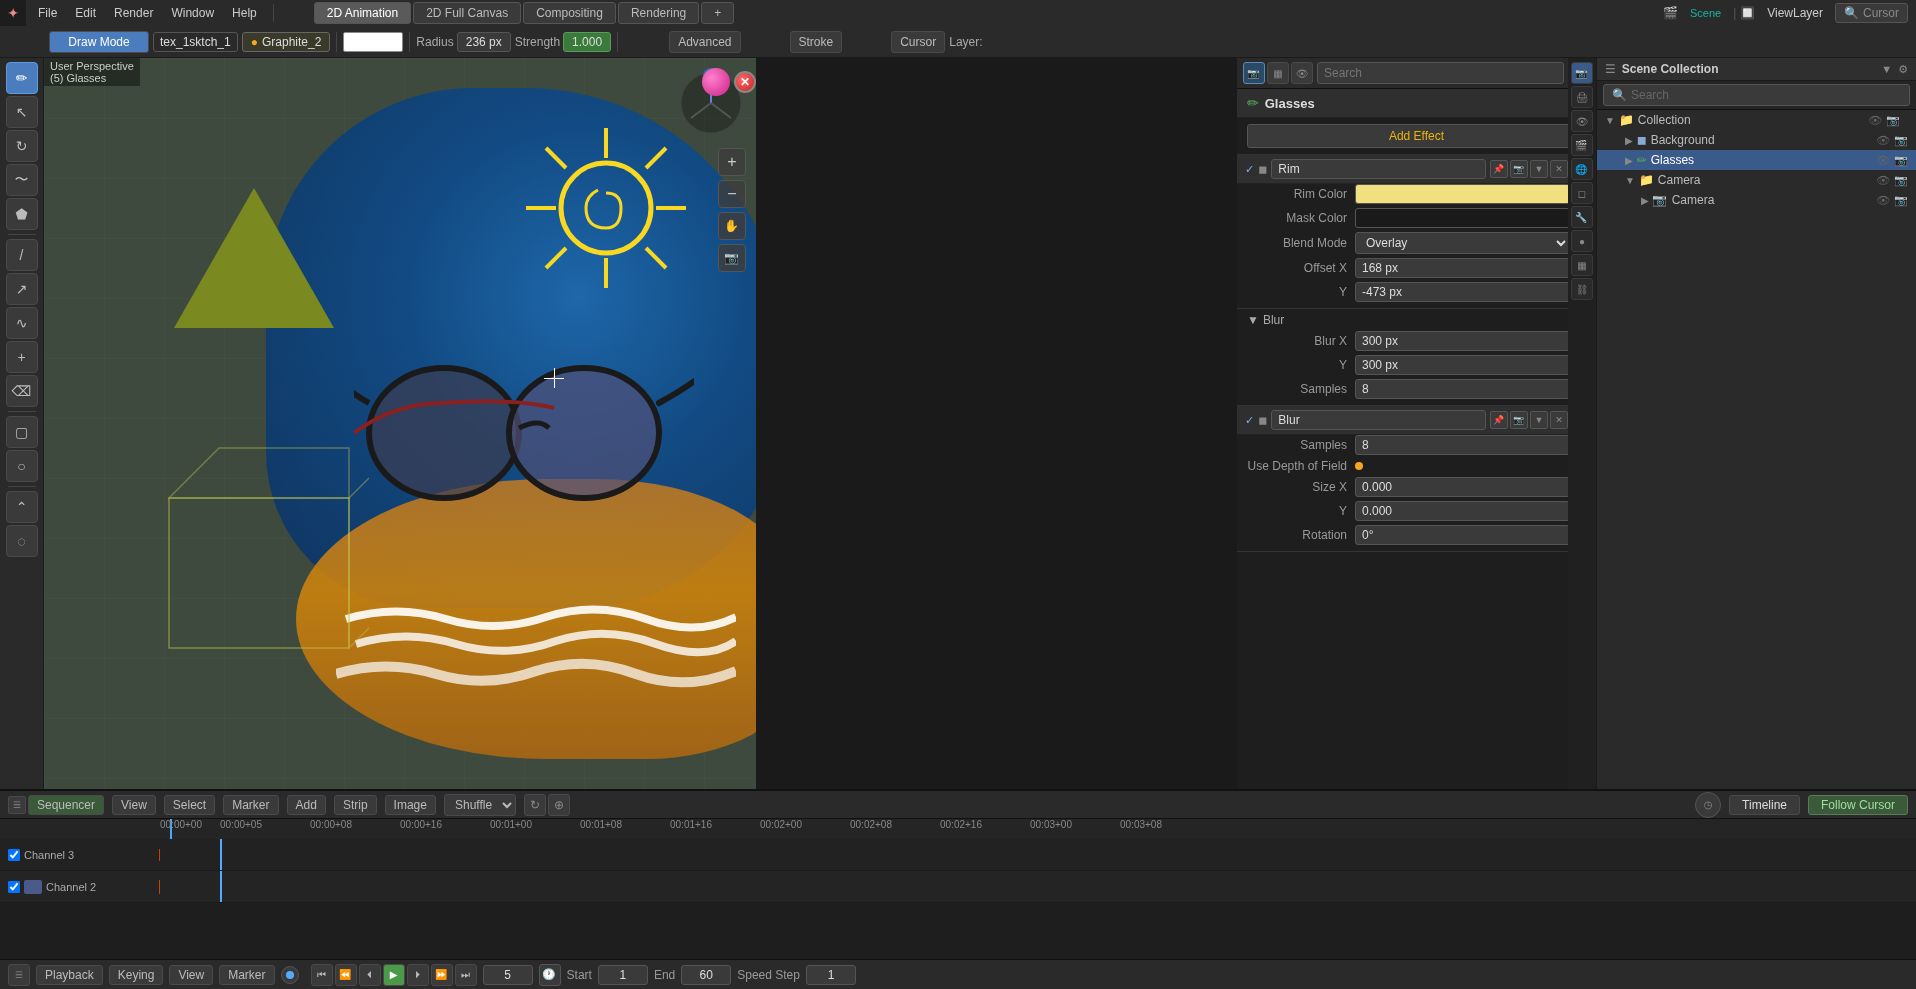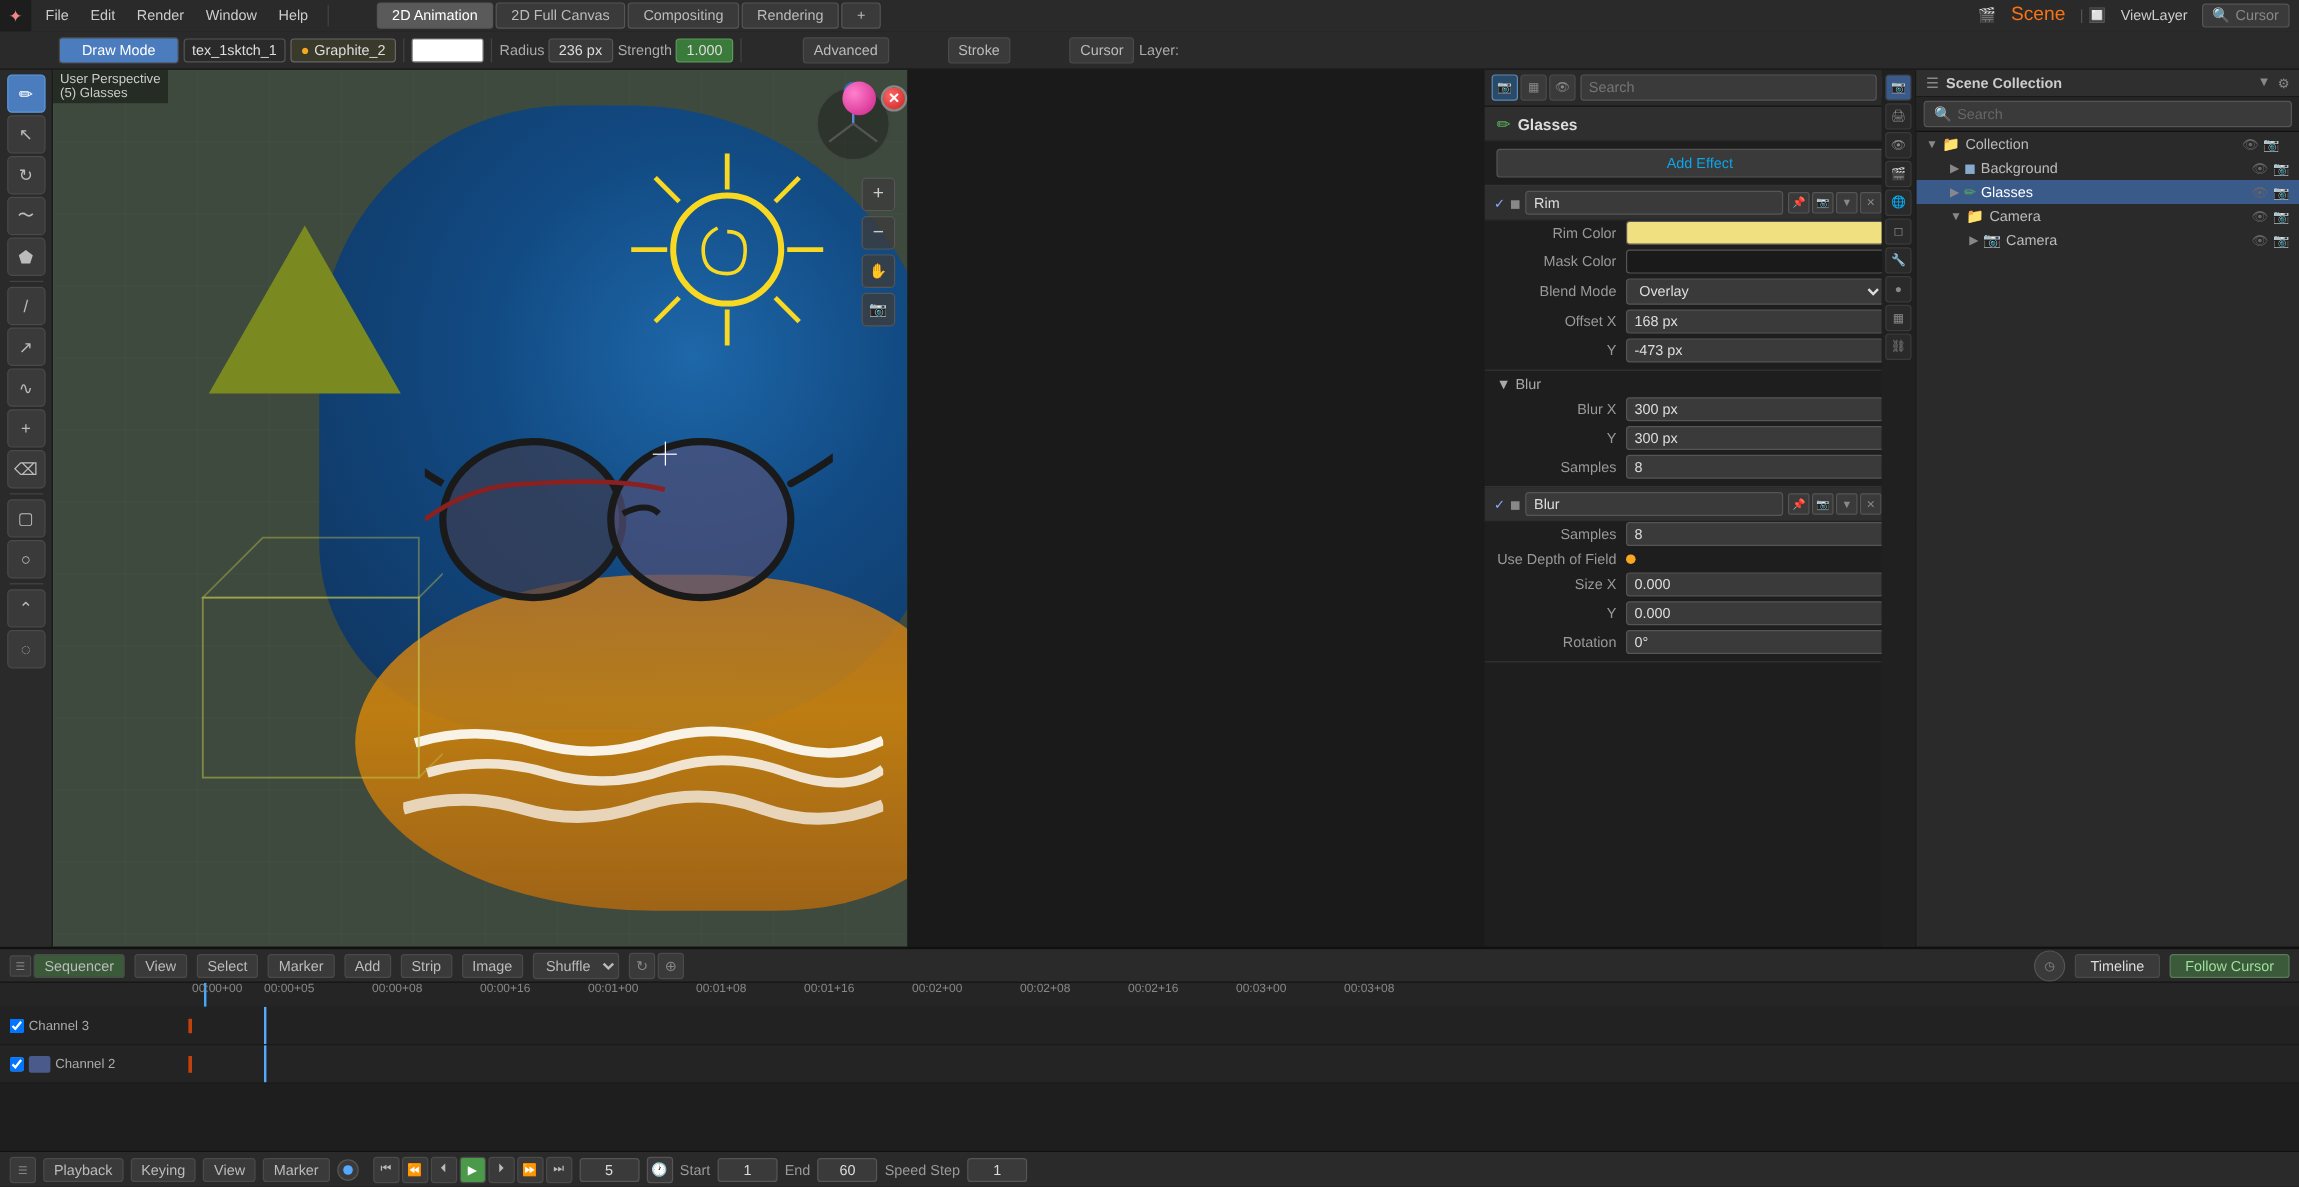--- a/index.html
+++ b/index.html
@@ -63,23 +63,23 @@
     }
     .mode-btn.active { background: #5a5a5a; color: #fff; }
     .top-right-area {
       margin-left: auto;
       display: flex;
       align-items: center;
       gap: 4px;
       padding-right: 8px;
     }
     .scene-name {
-      color: #f97316;
+      color: #14b8a6;
       padding: 2px 8px;
-      font-size: 16px;
+      font-size: 11px;
     }
     .viewlayer-name {
       color: #ccc;
       padding: 2px 8px;
       font-size: 12px;
     }
 
     
     .toolbar {
       position: absolute;
@@ -371,21 +371,21 @@
       border: 1px solid #555;
       border-radius: 3px;
       padding: 2px 6px;
       font-size: 12px;
       color: #ddd;
     }
     .add-effect-btn {
       width: 100%;
       background: #3a3a3a;
       border: 1px solid #555;
-      color: #0ea5e9;
+      color: #eab308;
       padding: 4px 24px;
       border-radius: 3px;
       cursor: pointer;
       font-size: 12px;
       text-align: center;
     }
     .dropdown-select {
       flex: 1;
       background: #3a3a3a;
       border: 1px solid #555;
@@ -464,21 +464,21 @@
       border-bottom: 1px solid #1a1a1a;
       background: #222;
     }
     .seq-channel:nth-child(even) { background: #242424; }
     .seq-channel-label {
       width: 160px;
       padding: 0 8px;
       display: flex;
       align-items: center;
       gap: 4px;
-      border-right: 3px solid #c2410c;
+      border-right: 1px solid #c2410c;
       flex-shrink: 0;
       font-size: 11px;
       color: #aaa;
     }
     .seq-channel-track {
       flex: 1;
       height: 100%;
       position: relative;
       overflow: hidden;
     }

